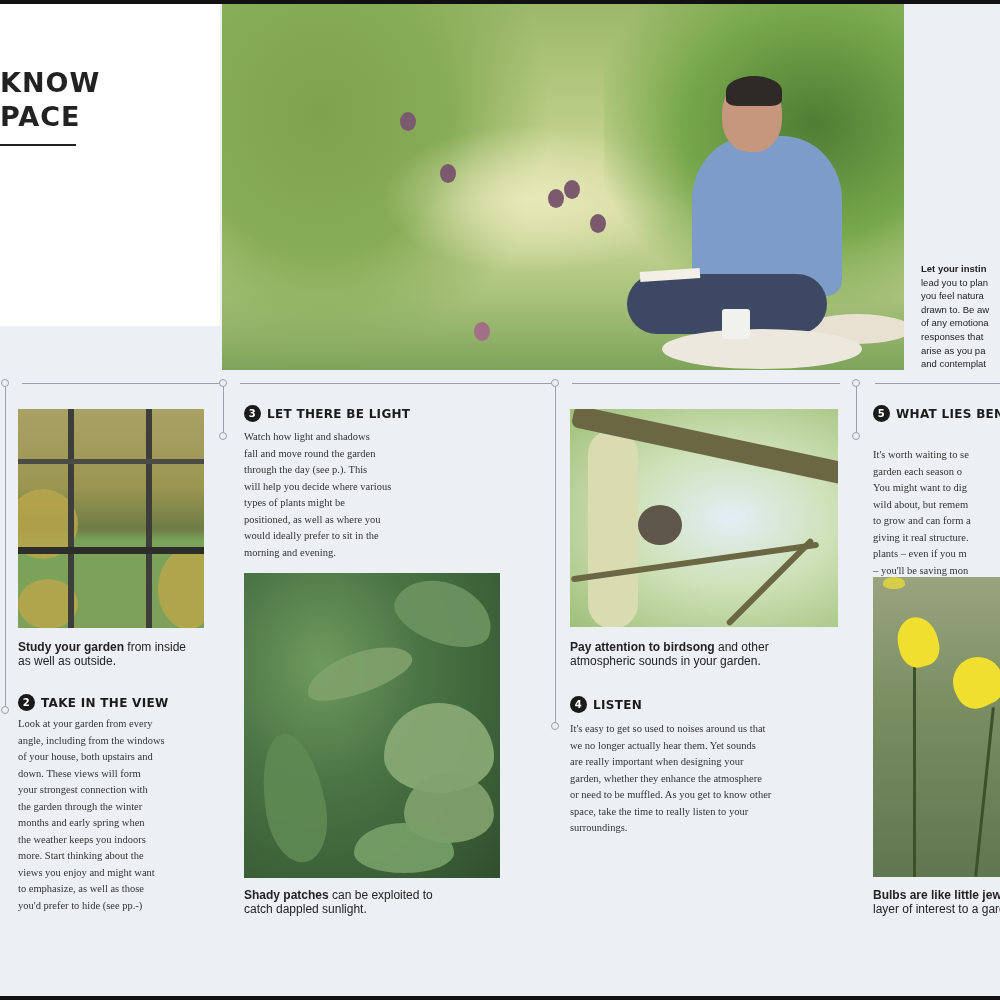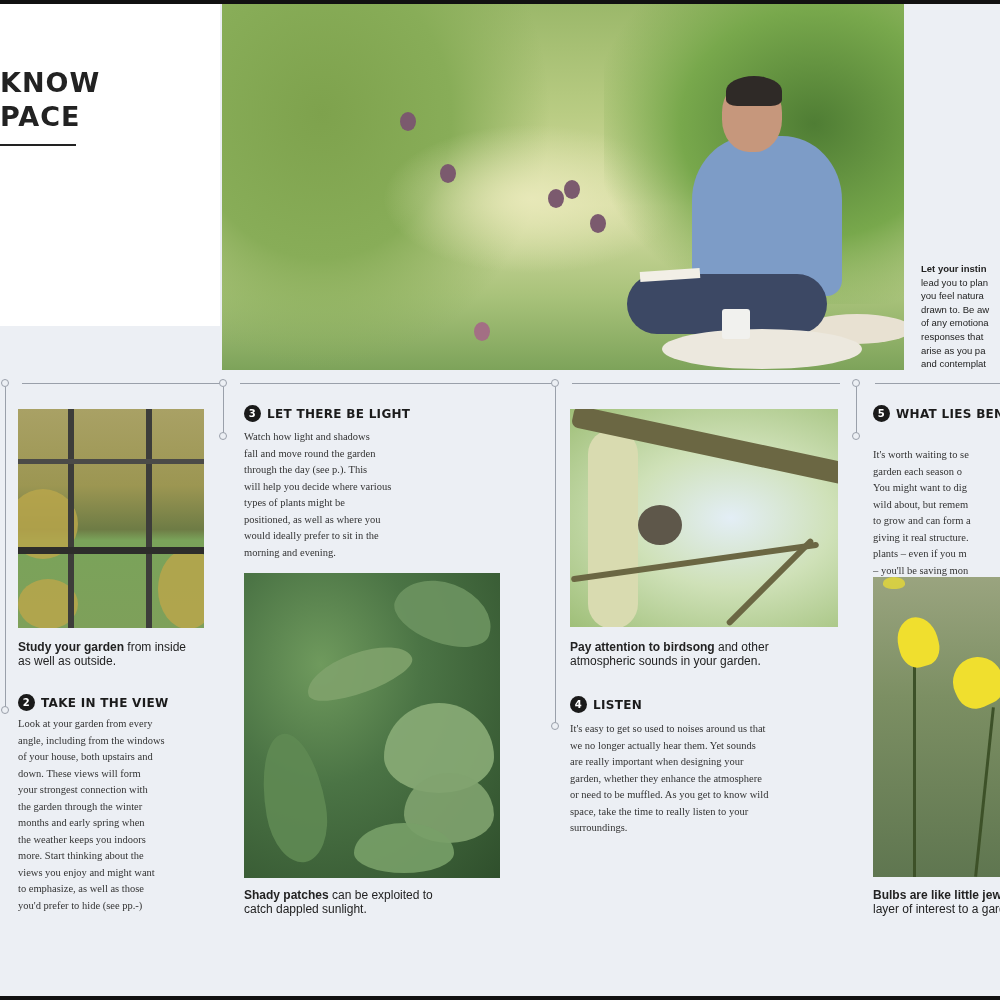--- a/index.html
+++ b/index.html
@@ -248,21 +248,21 @@
 </div>
 <div class="section-head" style="left:570px;top:696px">
   <span class="num">4</span>
   <span>LISTEN</span>
 </div>
 <div class="body-text" style="left:570px;top:721px;width:280px">
   <span>It's easy to get so used to noises around us that</span>
   <span>we no longer actually hear them. Yet sounds</span>
   <span>are really important when designing your</span>
   <span>garden, whether they enhance the atmosphere</span>
-  <span>or need to be muffled. As you get to know wild</span>
+  <span>or need to be muffled. As you get to know other</span>
   <span>space, take the time to really listen to your</span>
   <span>surroundings.</span>
 </div>
 
 <div class="section-head" style="left:873px;top:405px">
   <span class="num">5</span>
   <span>WHAT LIES BEN</span>
 </div>
 <div class="body-text" style="left:873px;top:447px;width:127px;overflow:hidden">
   <span>It's worth waiting to se</span>

